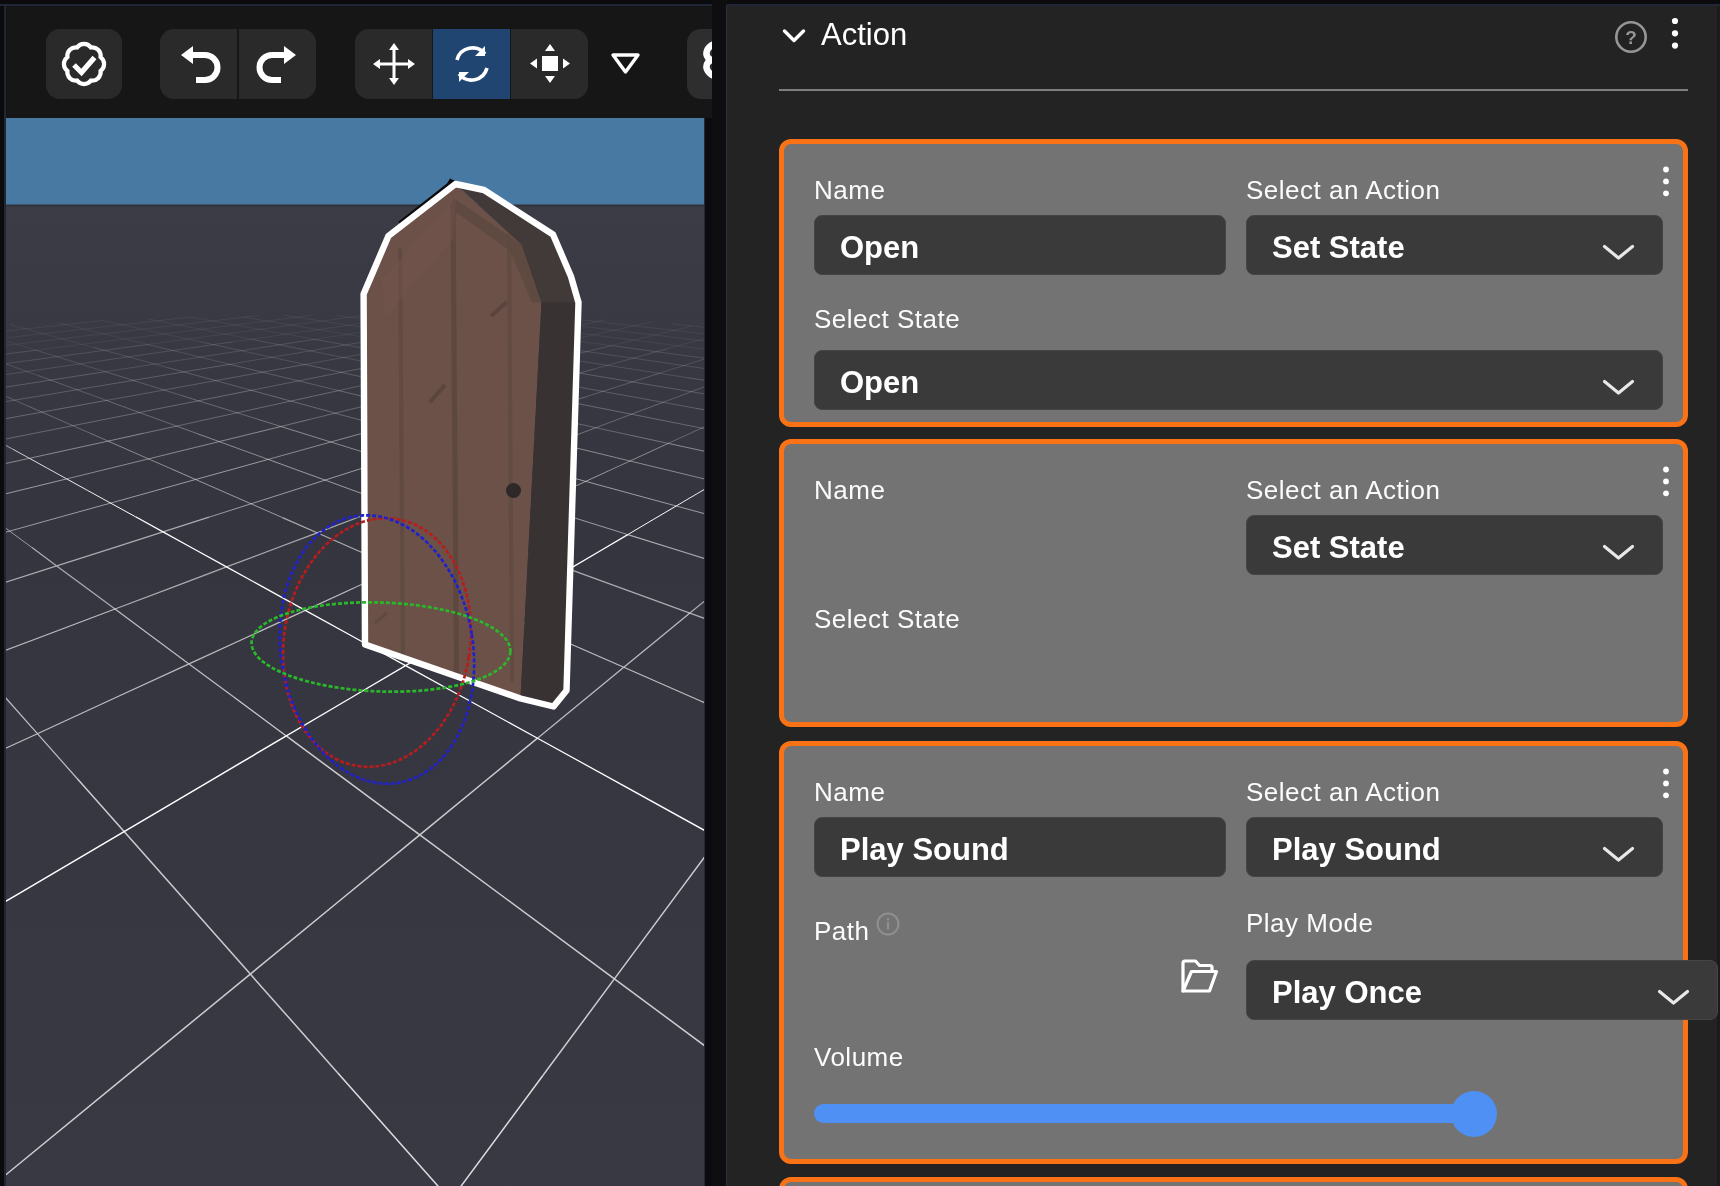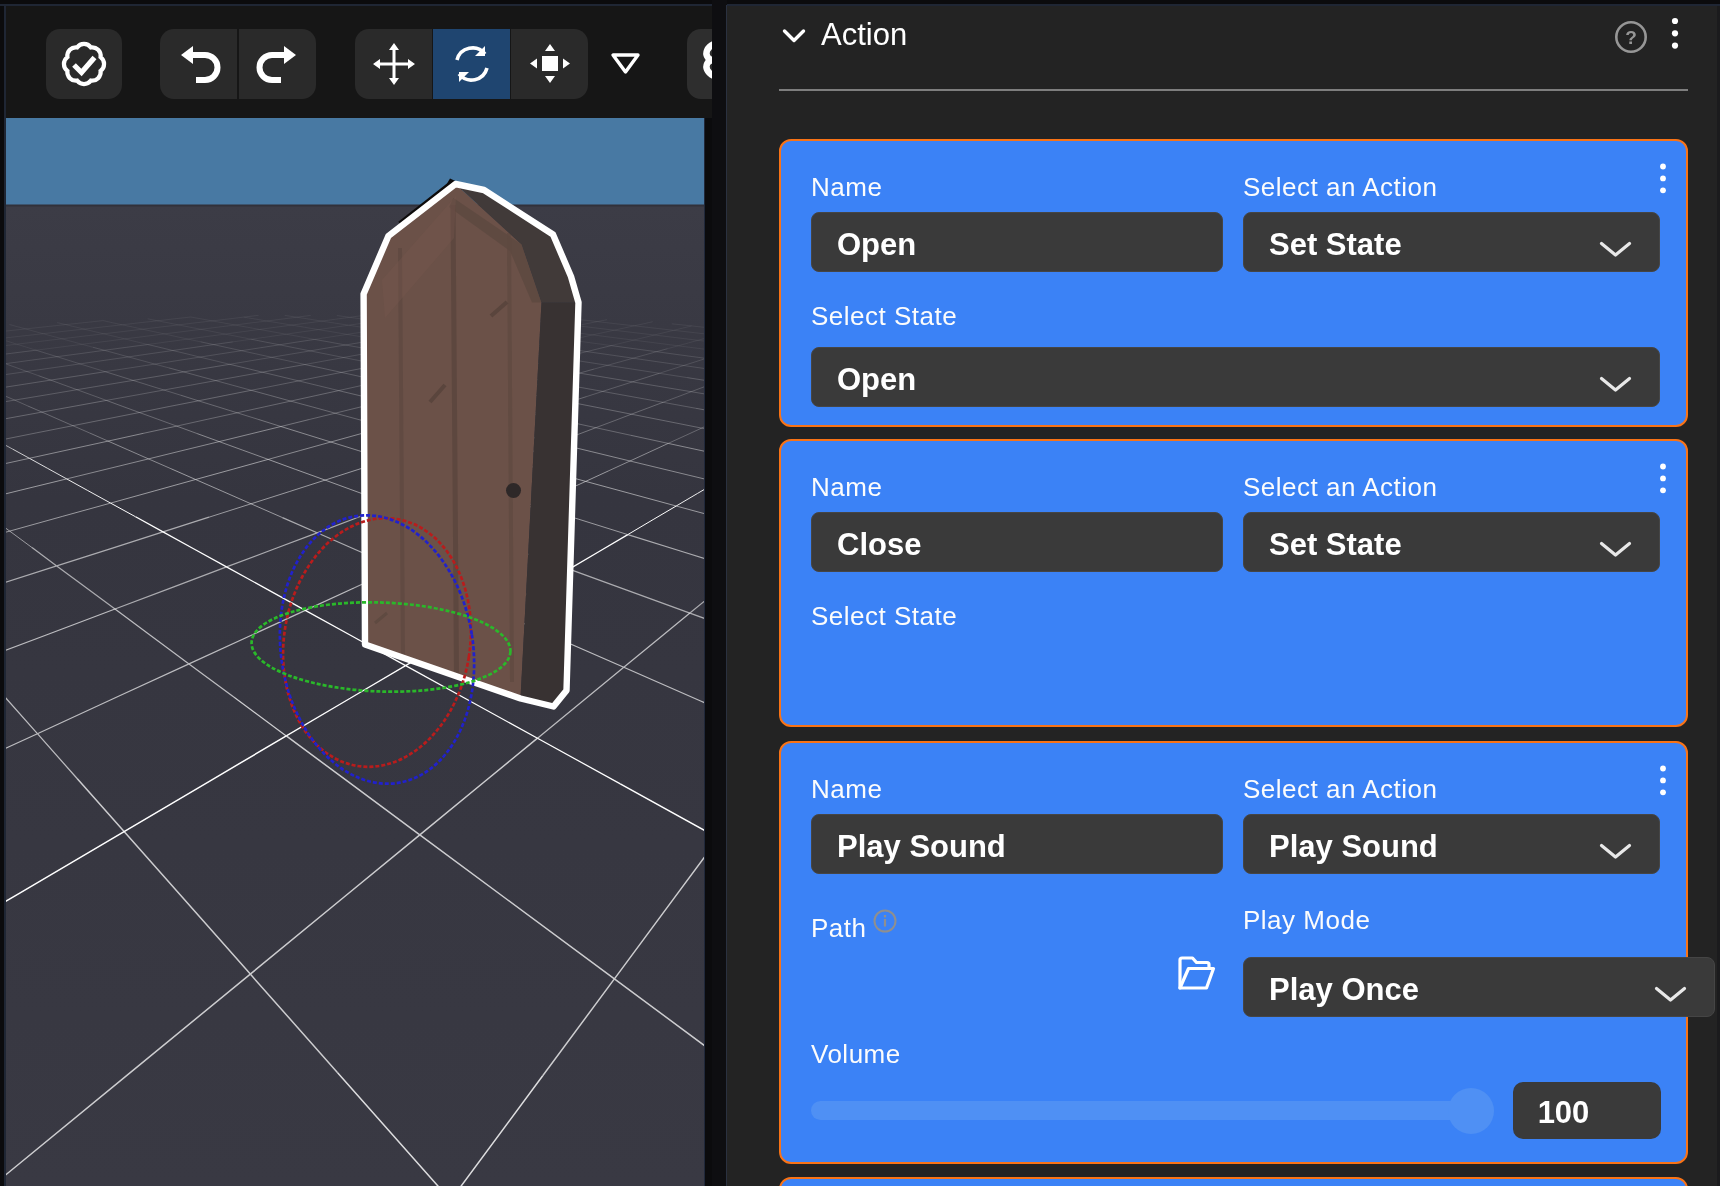--- a/index.html
+++ b/index.html
@@ -1,17 +1,17 @@
 <!DOCTYPE html>
 <html><head><meta charset="utf-8"><style>
 *{margin:0;padding:0;box-sizing:border-box;font-family:"Liberation Sans",sans-serif}
 body{width:1720px;height:1186px;position:relative;background:#0b0b0d;overflow:hidden}
 .abs{position:absolute}
 .btn{position:absolute;background:#2a2a2a;display:flex;align-items:center;justify-content:center}
-.card{position:absolute;left:779px;width:909px;background:#3b82f6;border:2px solid #f97316;border-radius:12px}
+.card{position:absolute;left:779px;width:909px;background:#737373;border:5px solid #f97316;border-radius:12px}
 .lbl{position:absolute;font-size:26px;line-height:28px;color:#fcfcfc;white-space:nowrap;letter-spacing:0.5px}
 .field{position:absolute;height:60px;background:#3a3a3a;border:1px solid #454545;border-radius:8px;color:#fff;font-size:31px;font-weight:700;line-height:63px;padding-left:25px;white-space:nowrap;overflow:hidden}
 .chev{position:absolute;right:27px;top:28px;display:block;line-height:0;height:17px}
 </style></head><body>
 
 <div class="abs" style="left:0;top:4px;width:1720px;height:2px;background:#1f2634"></div>
 
 <div class="abs" style="left:5.5px;top:6px;width:706.5px;height:111.5px;background:#161616"></div>
 <div class="abs" style="left:4px;top:6px;width:1.5px;height:1180px;background:#1f2634"></div>
 
@@ -168,21 +168,20 @@
         </svg></span></div>
 </div>
 <div class="card" style="top:439px;height:288px">
 <svg class="abs" style="left:872px;top:14px" width="20" height="46" viewBox="0 0 20 46">
       <circle cx="10" cy="11.5" r="2.9" fill="#fff"></circle>
       <circle cx="10" cy="23.4" r="2.9" fill="#fff"></circle>
       <circle cx="10" cy="35.3" r="2.9" fill="#fff"></circle>
     </svg>
 <div class="lbl" style="left:30px;top:32px">Name</div>
 <div class="lbl" style="left:462px;top:32px">Select an Action</div>
-<div class="field" style="left:30px;top:71px;width:412px">Close</div>
 <div class="field" style="left:462px;top:71px;width:417px">Set State<span class="chev"><svg width="33" height="17" viewBox="0 0 33 17">
           <path d="M2.5 2.5 L16.5 14 L30.5 2.5" fill="none" stroke="#e8e8e8" stroke-width="3.2" stroke-linecap="round" stroke-linejoin="round"></path>
         </svg></span></div>
 <div class="lbl" style="left:30px;top:161px">Select State</div>
 </div>
 <div class="card" style="top:741px;height:423px">
 <svg class="abs" style="left:872px;top:14px" width="20" height="46" viewBox="0 0 20 46">
       <circle cx="10" cy="11.5" r="2.9" fill="#fff"></circle>
       <circle cx="10" cy="23.4" r="2.9" fill="#fff"></circle>
       <circle cx="10" cy="35.3" r="2.9" fill="#fff"></circle>
@@ -203,14 +202,13 @@
 <svg class="abs" style="left:397px;top:213px" width="38" height="35" viewBox="0 0 38 35">
 <path d="M2 32 V4 a2 2 0 0 1 2 -2 H14.5 l4 4.5 H29 a2 2 0 0 1 2 2 V12" fill="none" stroke="#fff" stroke-width="3.2" stroke-linejoin="round" stroke-linecap="round"></path>
 <path d="M2 32 L10.5 12.5 H35.5 L28.5 32 Z" fill="none" stroke="#fff" stroke-width="3.2" stroke-linejoin="round"></path>
 </svg>
 <div class="field" style="left:462px;top:214px;width:472px">Play Once<span class="chev"><svg width="33" height="17" viewBox="0 0 33 17">
           <path d="M2.5 2.5 L16.5 14 L30.5 2.5" fill="none" stroke="#e8e8e8" stroke-width="3.2" stroke-linecap="round" stroke-linejoin="round"></path>
         </svg></span></div>
 <div class="lbl" style="left:30px;top:296.5px">Volume</div>
 <div class="abs" style="left:30px;top:358px;width:682px;height:19px;border-radius:10px;background:#4f90f4"></div>
 <div class="abs" style="left:666.5px;top:344.5px;width:46px;height:46px;border-radius:50%;background:#4f90f4"></div>
-<div class="abs" style="left:732px;top:339px;width:148px;height:57px;border-radius:10px;background:#3a3a3a;color:#fff;font-size:31px;font-weight:700;line-height:61px;text-align:center;padding-right:47px">100</div>
 </div>
 <div class="card" style="top:1177px;height:30px"></div>
 </body></html>

